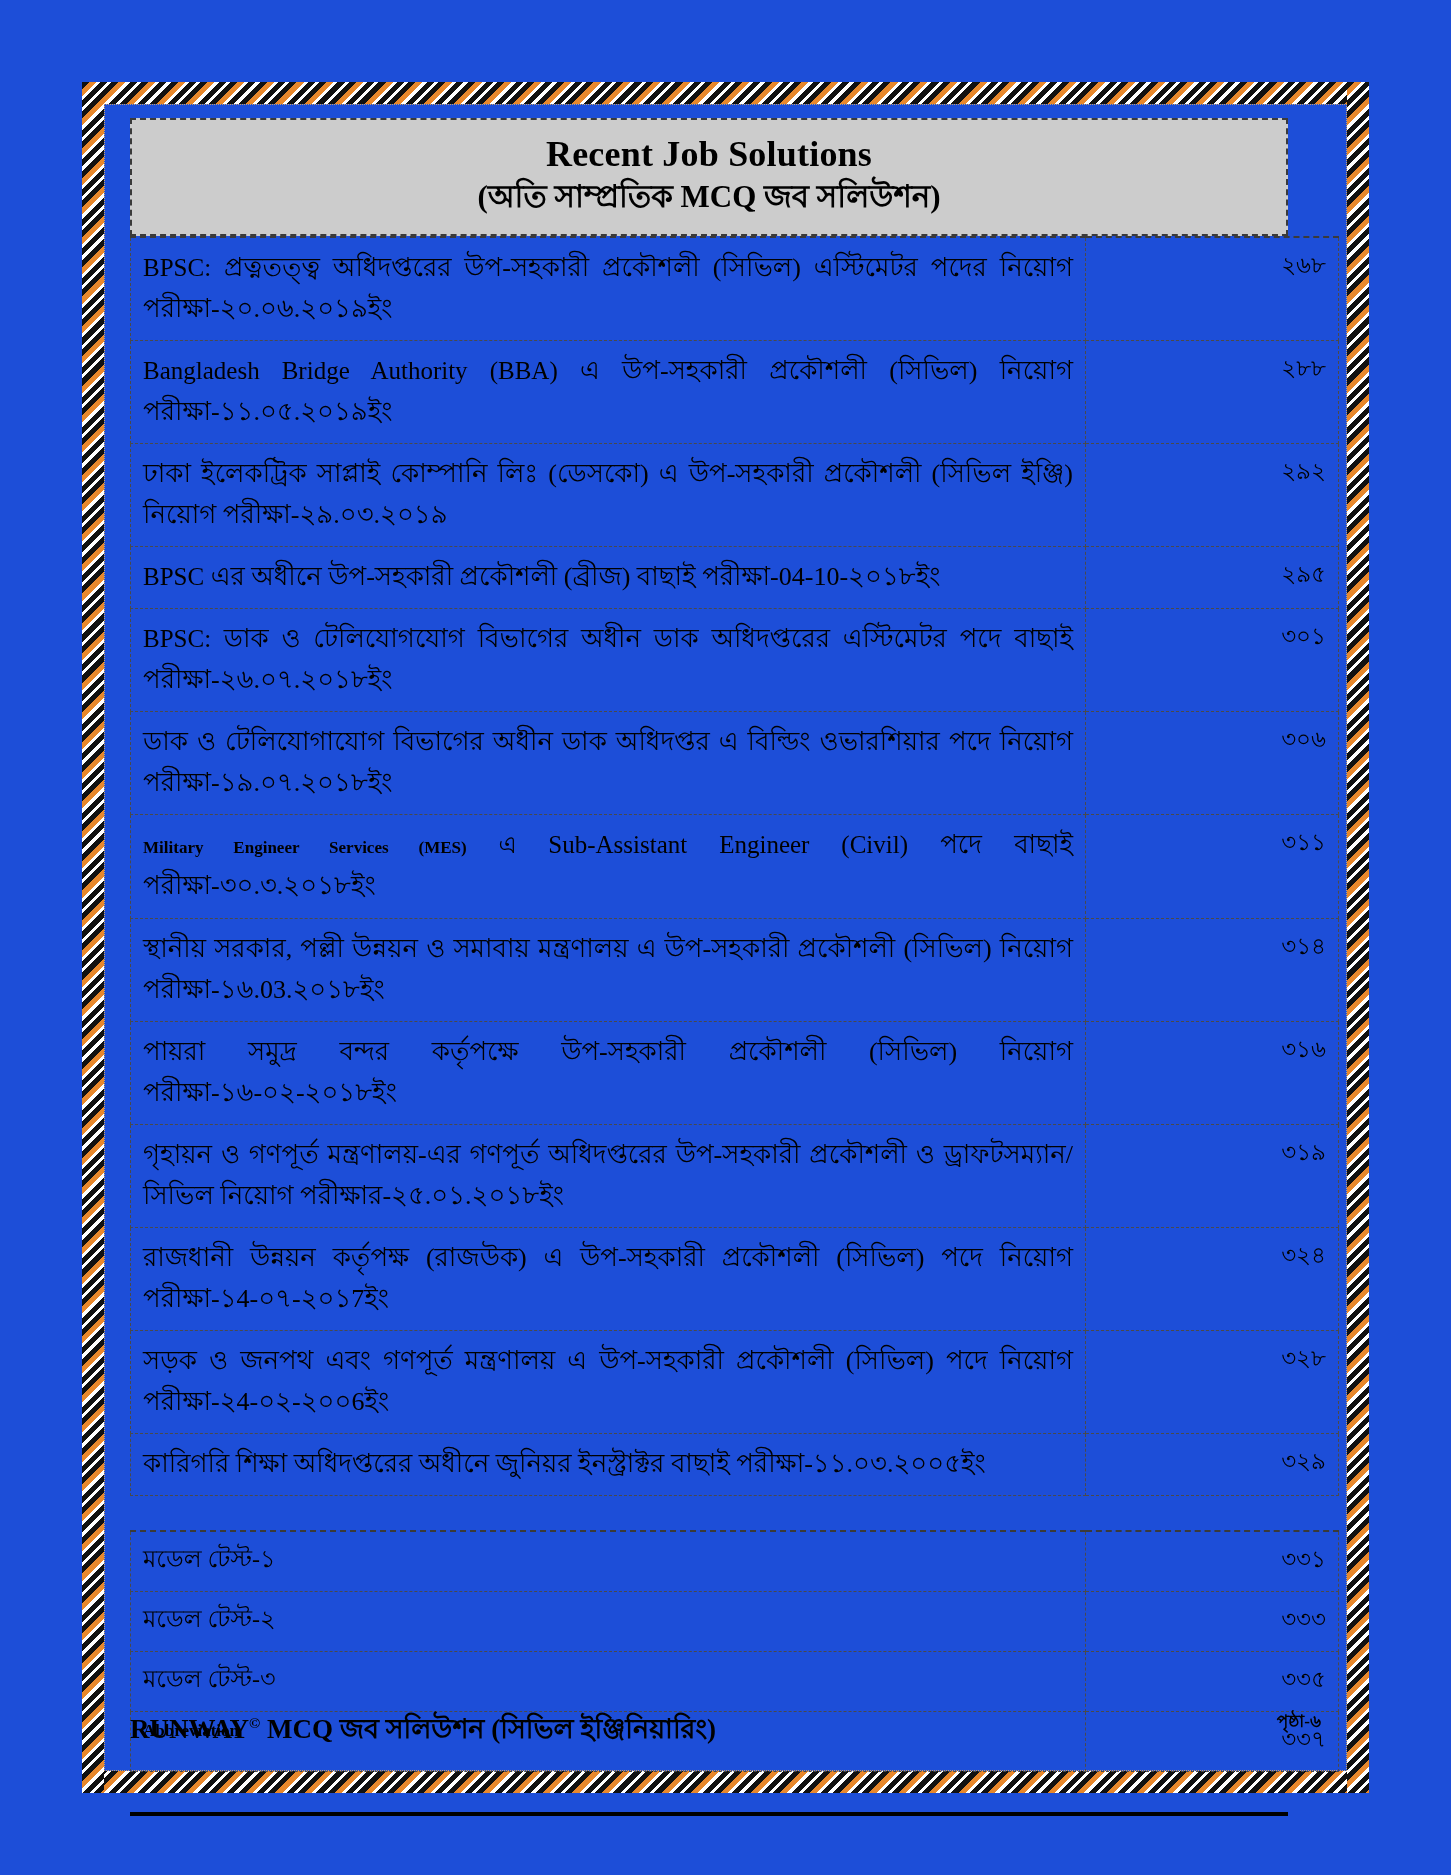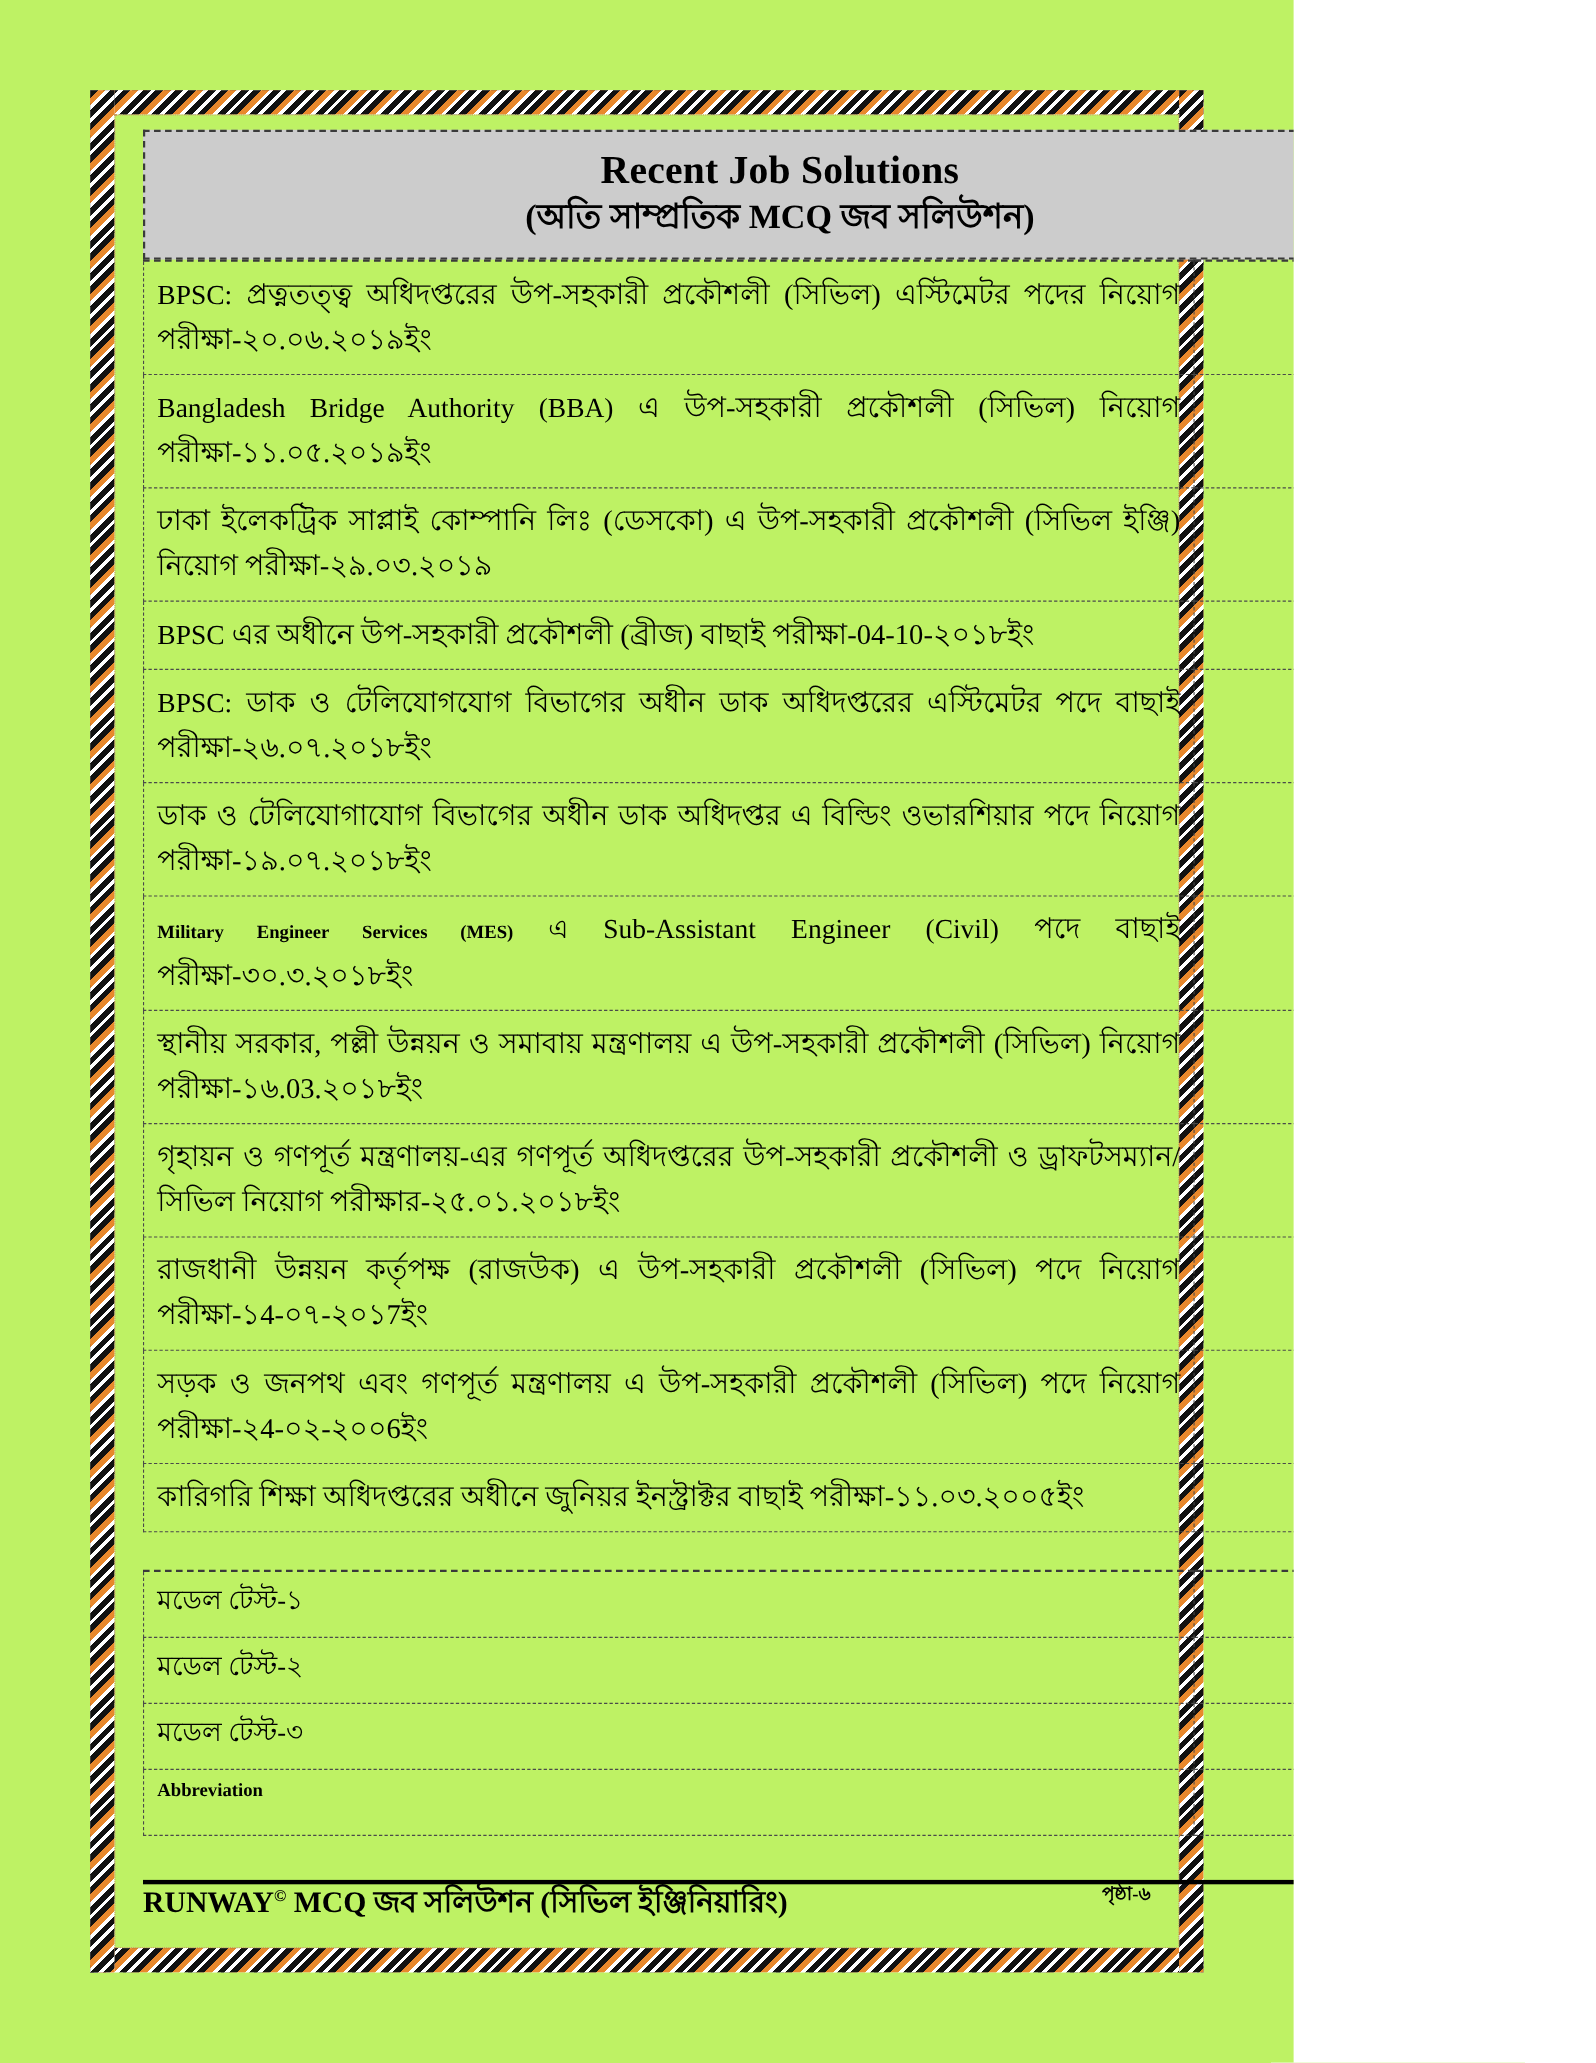--- a/index.html
+++ b/index.html
@@ -11,23 +11,23 @@
     width: 1451px;
     height: 1875px;
     font-family: "Liberation Serif", "DejaVu Serif", serif;
     -webkit-font-smoothing: none;
   }
 
   
   .page {
     position: absolute;
     left: 0; top: 0;
-    width: 1176px;
+    width: 1451px;
     height: 1875px;
-    background: #bef264;
+    background: #1d4ed8;
     overflow: hidden;
   }
 
   .border-frame {
     position: absolute;
     left: 82px;
     top: 82px;
     right: 82px;
     bottom: 82px;
     box-sizing: border-box;
@@ -201,20 +201,24 @@
           </tr>
           <tr>
             <td class="entry just"><span class="en-b">Military Engineer Services (MES)</span><span class="bn-lg"> এ </span><span class="en">Sub-Assistant Engineer (Civil)</span><span class="bn"> পদে বাছাই পরীক্ষা-৩০.৩.২০১৮ইং</span></td>
             <td class="pageno">৩১১</td>
           </tr>
           <tr>
             <td class="entry just"><span class="bn">স্থানীয় সরকার, পল্লী উন্নয়ন ও সমাবায় মন্ত্রণালয় এ উপ-সহকারী প্রকৌশলী (সিভিল) নিয়োগ পরীক্ষা-১৬.03.২০১৮ইং</span></td>
             <td class="pageno">৩১৪</td>
           </tr>
           <tr>
+            <td class="entry just"><span class="bn">পায়রা সমুদ্র বন্দর কর্তৃপক্ষে উপ-সহকারী প্রকৌশলী (সিভিল) নিয়োগ পরীক্ষা-১৬-০২-২০১৮ইং</span></td>
+            <td class="pageno">৩১৬</td>
+          </tr>
+          <tr>
             <td class="entry just"><span class="bn">গৃহায়ন ও গণপূর্ত মন্ত্রণালয়-এর গণপূর্ত অধিদপ্তরের উপ-সহকারী প্রকৌশলী ও ড্রাফটসম্যান/সিভিল নিয়োগ পরীক্ষার-২৫.০১.২০১৮ইং</span></td>
             <td class="pageno">৩১৯</td>
           </tr>
           <tr>
             <td class="entry just"><span class="bn">রাজধানী উন্নয়ন কর্তৃপক্ষ (রাজউক) এ উপ-সহকারী প্রকৌশলী (সিভিল) পদে নিয়োগ পরীক্ষা-১4-০৭-২০১7ইং</span></td>
             <td class="pageno">৩২৪</td>
           </tr>
           <tr>
             <td class="entry just"><span class="bn">সড়ক ও জনপথ এবং গণপূর্ত মন্ত্রণালয় এ উপ-সহকারী প্রকৌশলী (সিভিল) পদে নিয়োগ পরীক্ষা-২4-০২-২০০6ইং</span></td>
             <td class="pageno">৩২৮</td>

